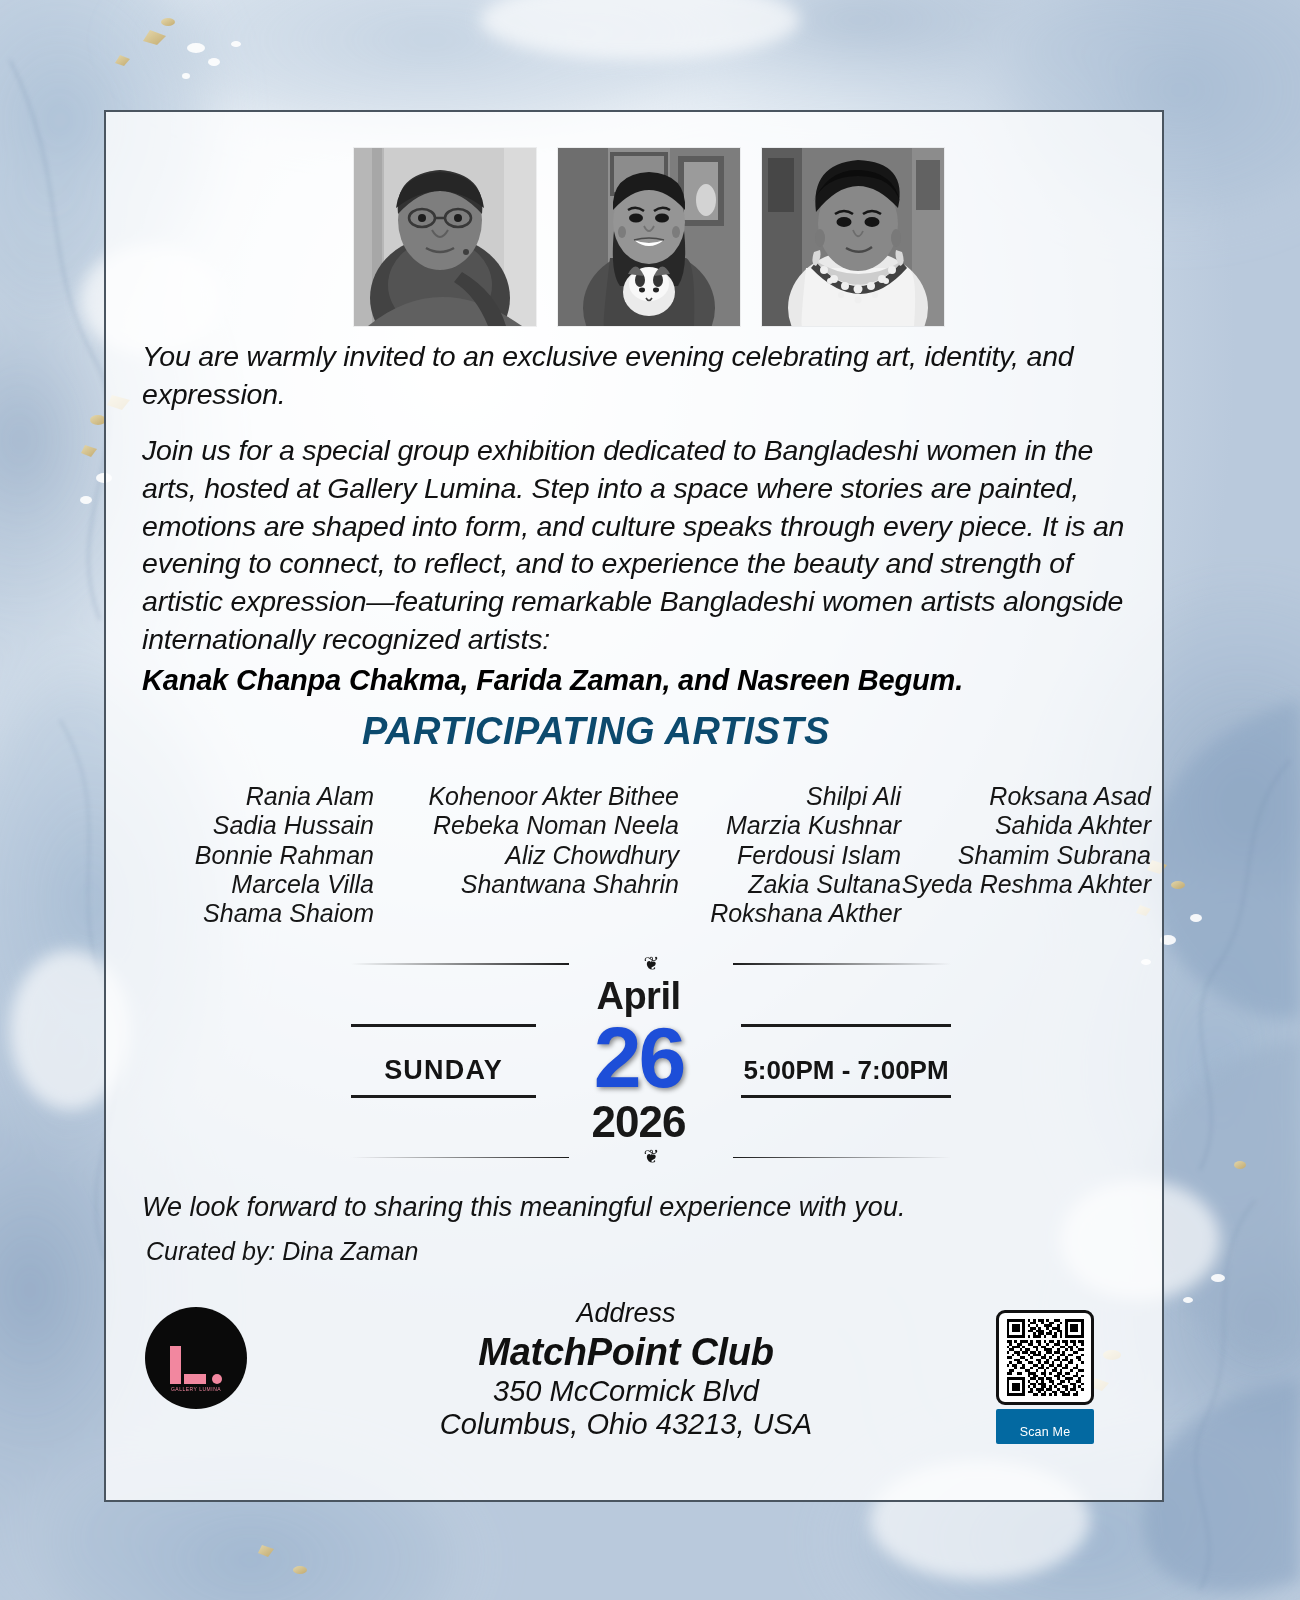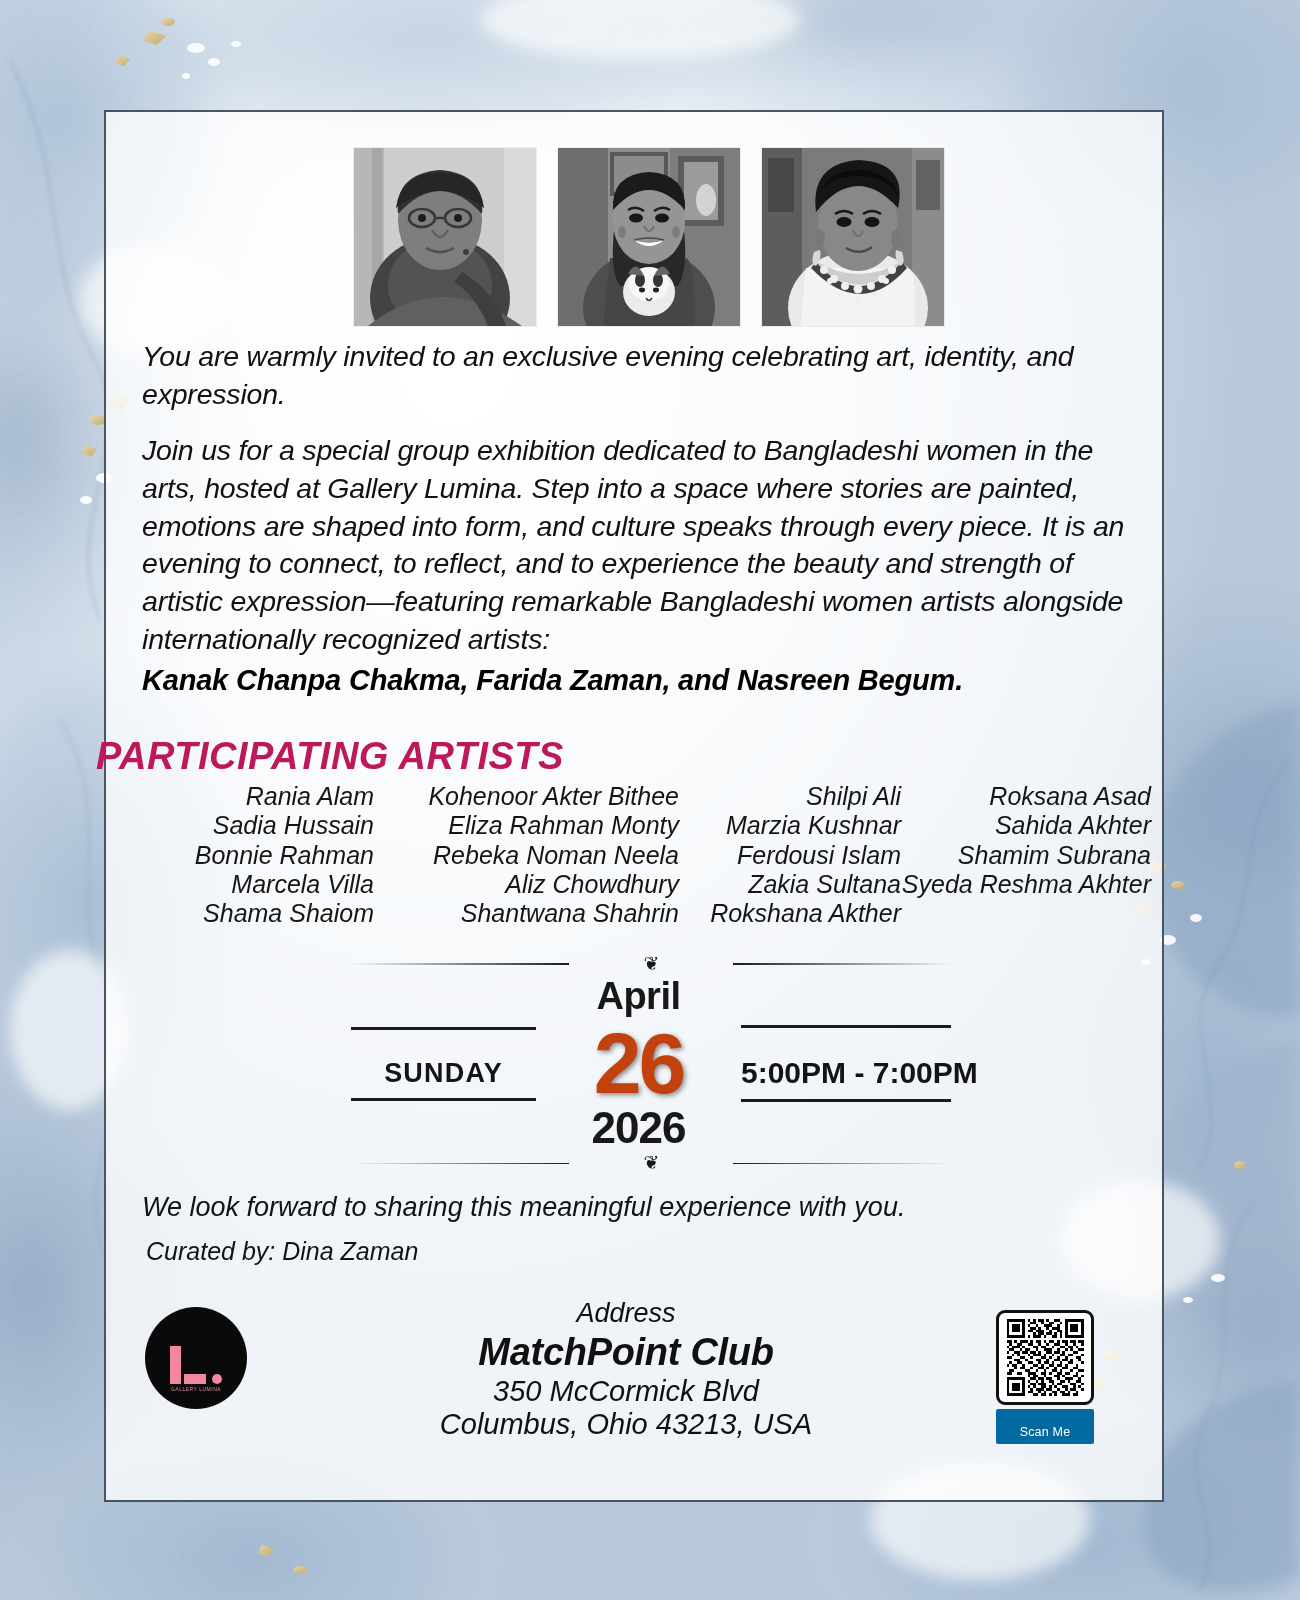--- a/index.html
+++ b/index.html
@@ -58,24 +58,24 @@
   }
   .body-text p{margin:0 0 18px 0;}
   .featured{
     font-weight:bold;font-style:italic;
     font-size:29px;color:#000;
     display:block;margin-top:2px;
   }
 
   
   .pa-heading{
-    position:absolute;left:0;top:635px;width:1000px;
-    text-align:left;
+    position:absolute;left:0;top:610px;width:1000px;
+    text-align:center;
     font-size:38px;font-weight:bold;font-style:italic;
-    letter-spacing:.5px;color:#be185d;
+    letter-spacing:.5px;color:#0c4a6e;
   }
   .artists{
     position:absolute;left:46px;top:682px;width:1010px;
     display:grid;
     grid-template-columns:232px 305px 222px 250px;
     font-style:italic;font-size:25px;line-height:1.17;
     color:#151515;
   }
   .artists .col{display:flex;flex-direction:column;align-items:flex-end;}
   .artists .name{white-space:nowrap;}
@@ -98,31 +98,31 @@
     display:flex;align-items:center;justify-content:space-between;
     margin-top:6px;
   }
   .side{width:185px;text-align:center;}
   .side .bar{height:3px;background:#1b1b1b;}
   .side .txt{
     font-size:27px;font-weight:bold;letter-spacing:1.2px;
     color:#141414;padding:28px 0 9px;white-space:nowrap;
   }
   .side.time{width:210px;}
-  .side.time .txt{font-size:30px;letter-spacing:0;}
+  .side.time .txt{font-size:26px;letter-spacing:0;}
 
   .center{width:150px;text-align:center;}
   .center .mon{
     font-size:38px;font-weight:bold;color:#181818;letter-spacing:-.5px;line-height:1;
   }
   .center .day{
     font-size:86px;font-weight:bold;line-height:.95;
-    color:#c2410c;letter-spacing:-3px;
+    color:#1d4ed8;letter-spacing:-3px;
     text-shadow:2px 2px 5px rgba(0,0,0,.45);
-    margin:8px 0 0;
+    margin:2px 0 0;
   }
   .center .yr{
     font-size:44px;font-weight:bold;color:#181818;letter-spacing:-1px;line-height:1.05;
   }
 
   
   .closing{
     position:absolute;left:46px;top:1092px;width:900px;
     font-style:italic;font-size:27px;color:#131313;
   }
@@ -413,21 +413,20 @@
   <div class="artists">
     <div class="col">
       <span class="name">Rania Alam</span>
       <span class="name">Sadia Hussain</span>
       <span class="name">Bonnie Rahman</span>
       <span class="name">Marcela Villa</span>
       <span class="name">Shama Shaiom</span>
     </div>
     <div class="col">
       <span class="name">Kohenoor Akter Bithee</span>
-      <span class="name">Eliza Rahman Monty</span>
       <span class="name">Rebeka Noman Neela</span>
       <span class="name">Aliz Chowdhury</span>
       <span class="name">Shantwana Shahrin</span>
     </div>
     <div class="col">
       <span class="name">Shilpi Ali</span>
       <span class="name">Marzia Kushnar</span>
       <span class="name">Ferdousi Islam</span>
       <span class="name">Zakia Sultana</span>
       <span class="name">Rokshana Akther</span>

